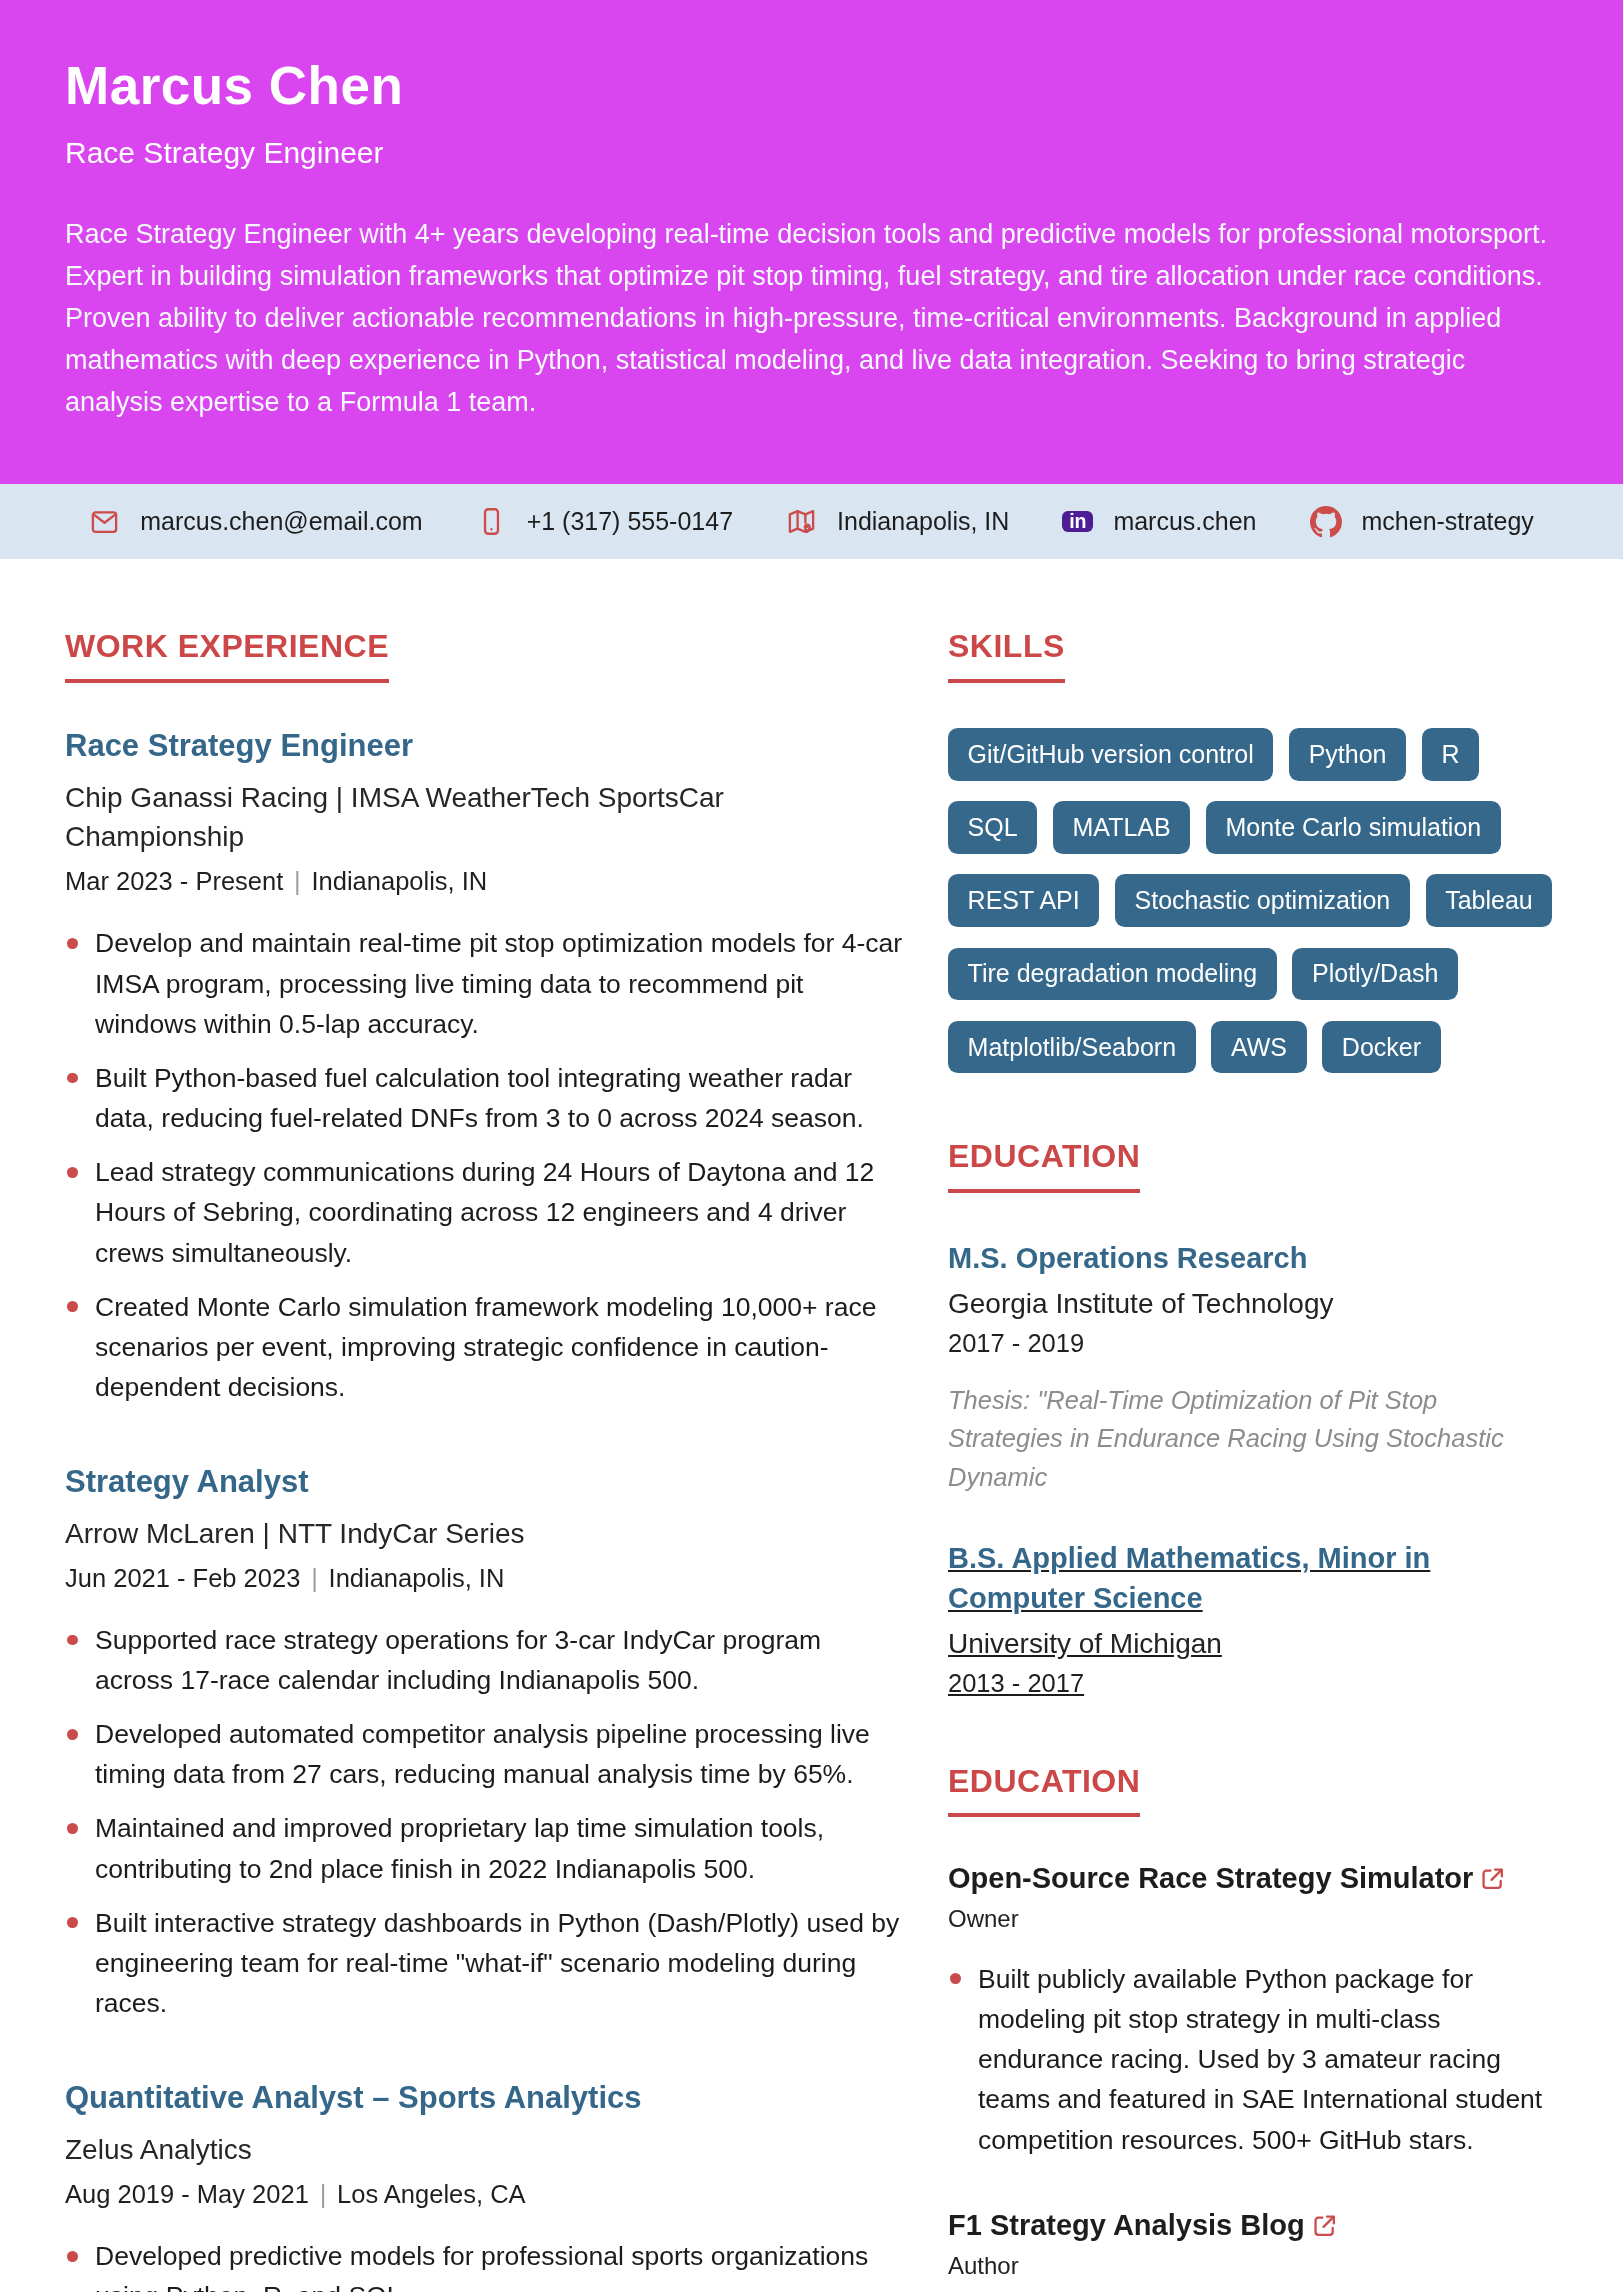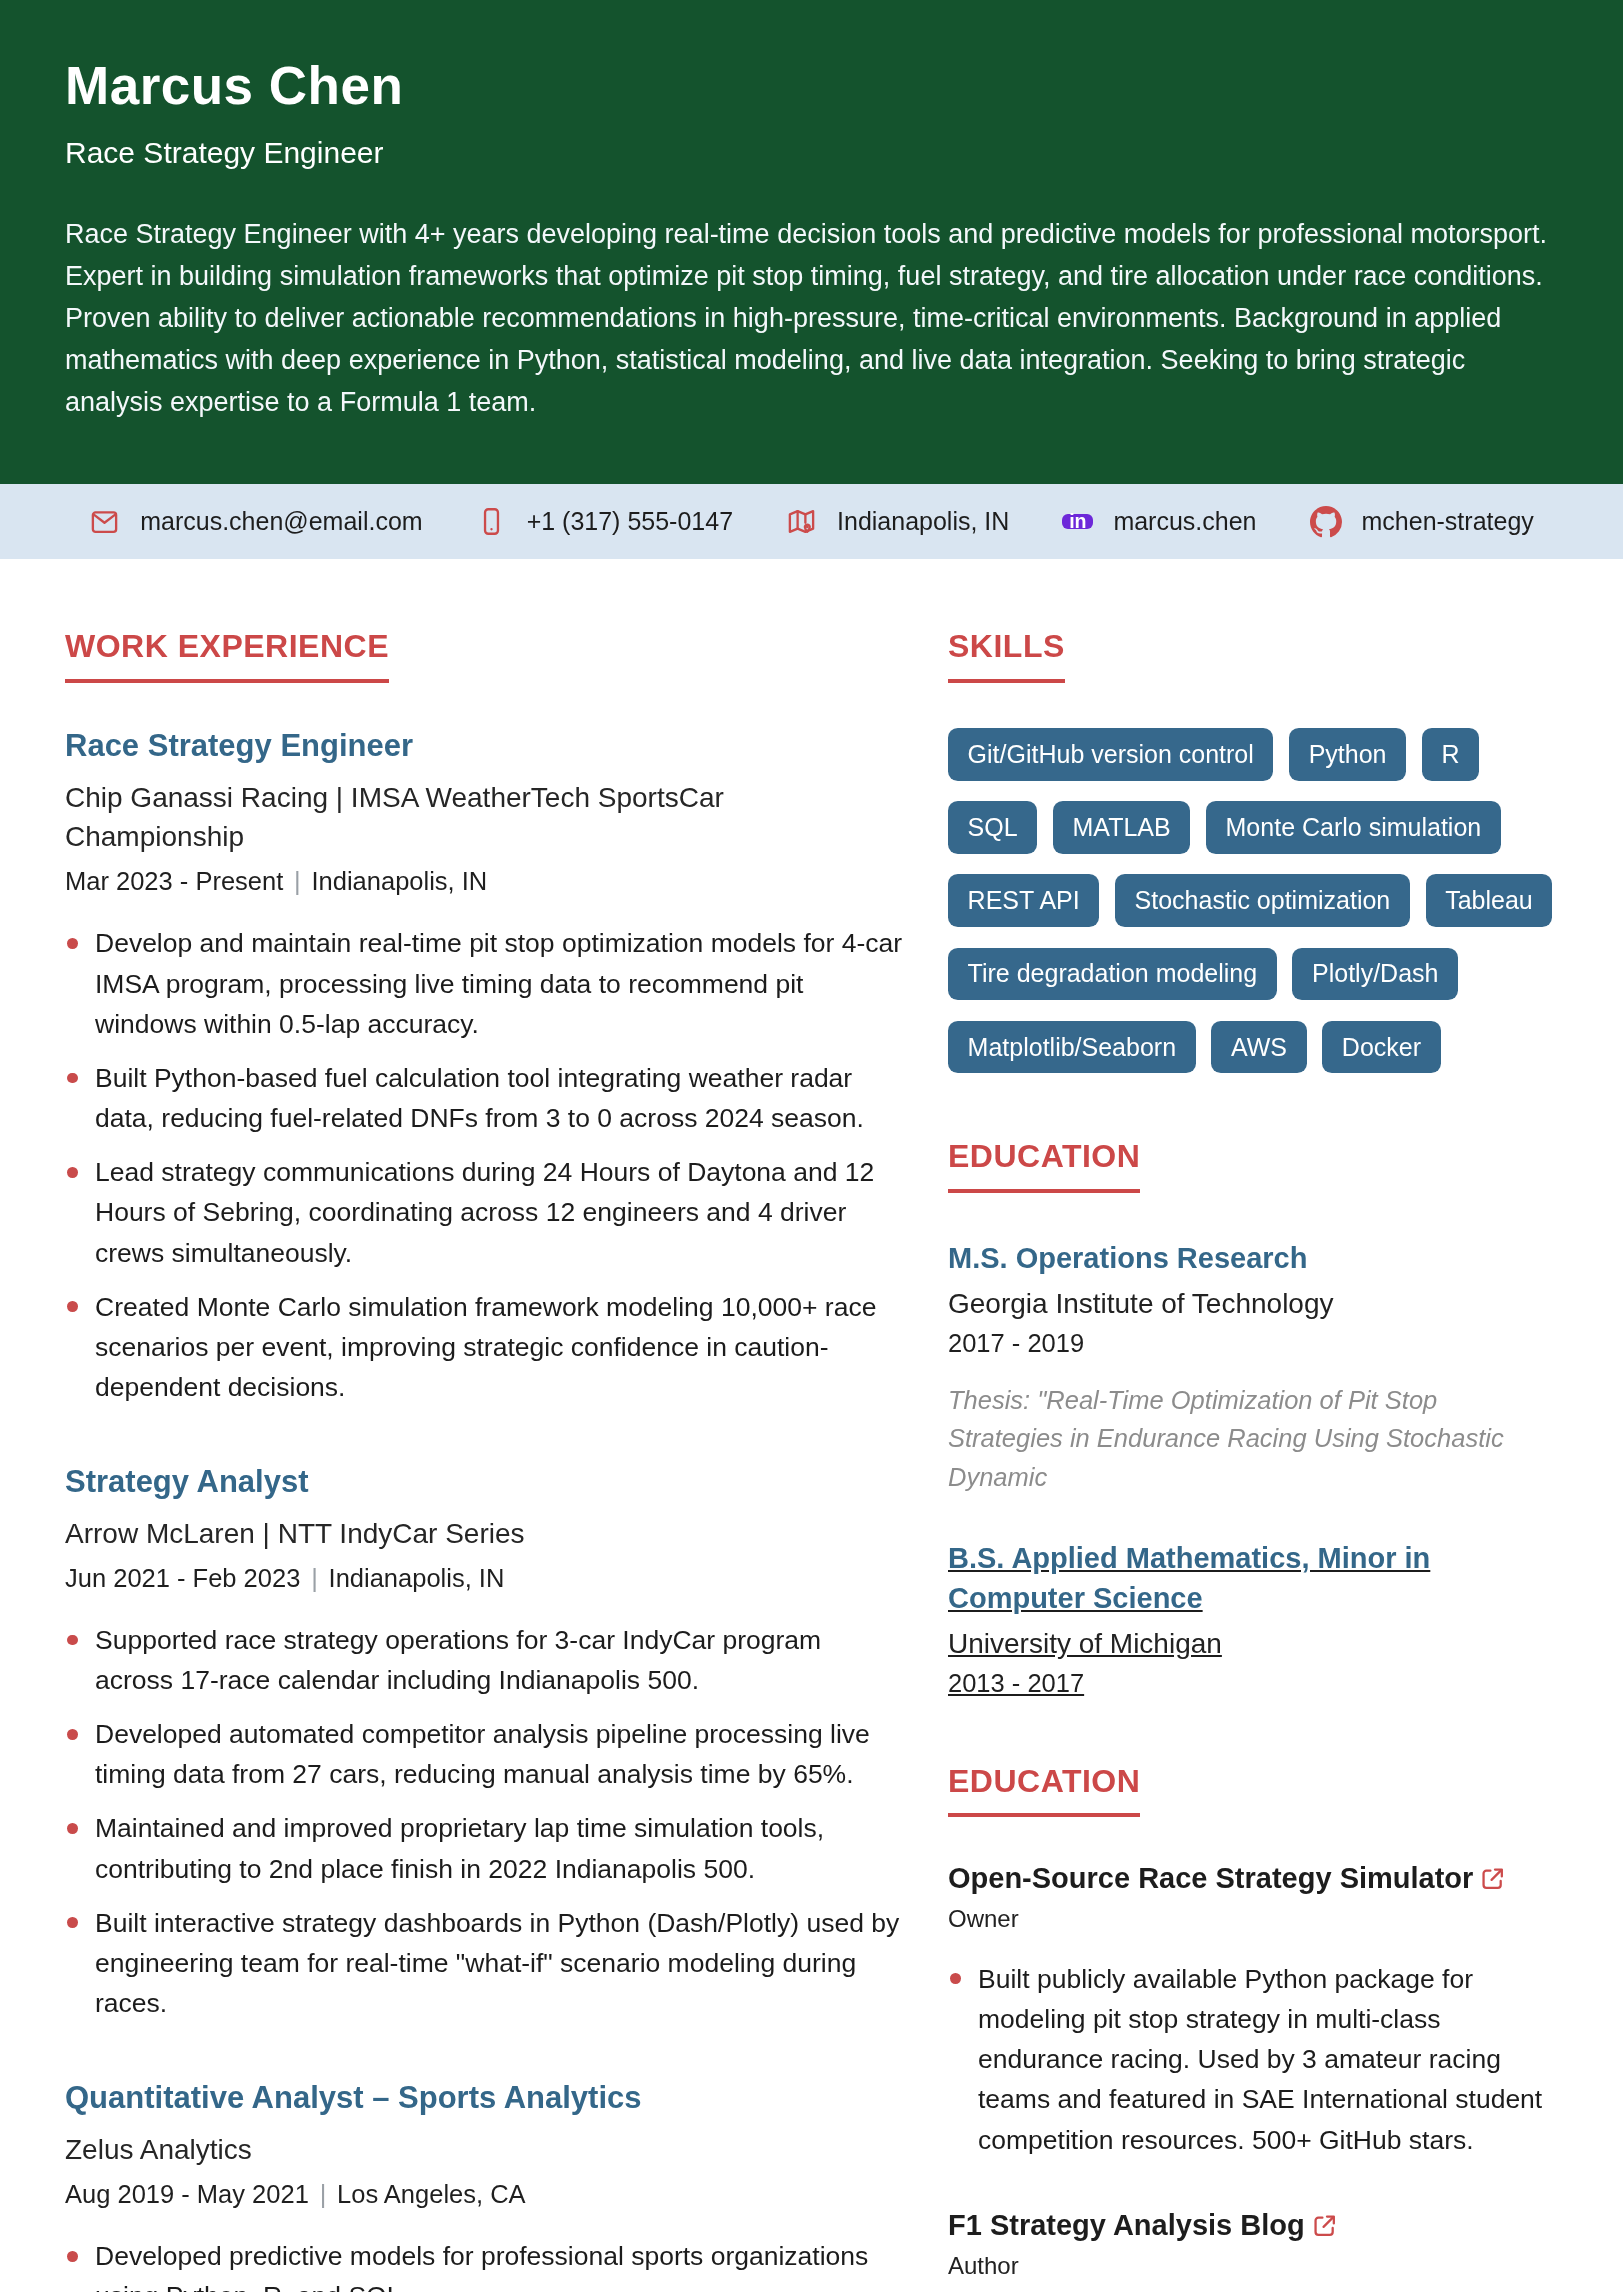--- a/index.html
+++ b/index.html
@@ -5,30 +5,30 @@
   * { box-sizing: border-box; }
   html,body { margin:0; padding:0; background:#ffffff; }
   body {
     font-family: "Liberation Sans", "DejaVu Sans", sans-serif;
     color:#1c1c1c;
     width:1623px;
   }
   .page { width:1623px; min-height:2293px; background:#ffffff; overflow:hidden; }
 
   
-  .hero { background:#14532d; color:#ffffff; padding:55px 38px 61px 65px; }
+  .hero { background:#d946ef; color:#ffffff; padding:55px 38px 61px 65px; }
   .hero-name { font-size:53px; font-weight:700; margin:0 0 19.6px 0; letter-spacing:0.5px; }
   .hero-title { font-size:30px; font-weight:400; margin:0 0 43px 0; }
   .hero-summary { font-size:27px; line-height:1.56; margin:0; max-width:1500px; color:#f4f8fb; }
 
   
   .contact-bar { background:#d9e5f1; display:flex; justify-content:center; align-items:center; gap:53px; padding:21.6px 19.6px; }
   .contact-item { display:flex; align-items:center; gap:20px; font-size:25px; color:#1d1d1d; }
   .contact-item svg { display:block; }
-  .li-badge { display:inline-flex; align-items:center; justify-content:center; width:31px; height:15px; background:#6d28d9; color:#fff; border-radius:5.9px; font-weight:700; font-size:19.6px; }
+  .li-badge { display:inline-flex; align-items:center; justify-content:center; width:31px; height:21px; background:#4c1d95; color:#fff; border-radius:5.9px; font-weight:700; font-size:19.6px; }
 
   
   .columns { display:grid; grid-template-columns:840px 1fr; column-gap:43px; padding:69px 65px 88px 65px; }
 
   .section-heading {
     color:#cc4848; font-size:32px; font-weight:700; letter-spacing:0.5px;
     display:inline-block; border-bottom:4.9px solid #cc4848; padding-bottom:13.7px; margin:0 0 45px 0;
   }
   .section-block + .section-block { margin-top:65px; }
 

